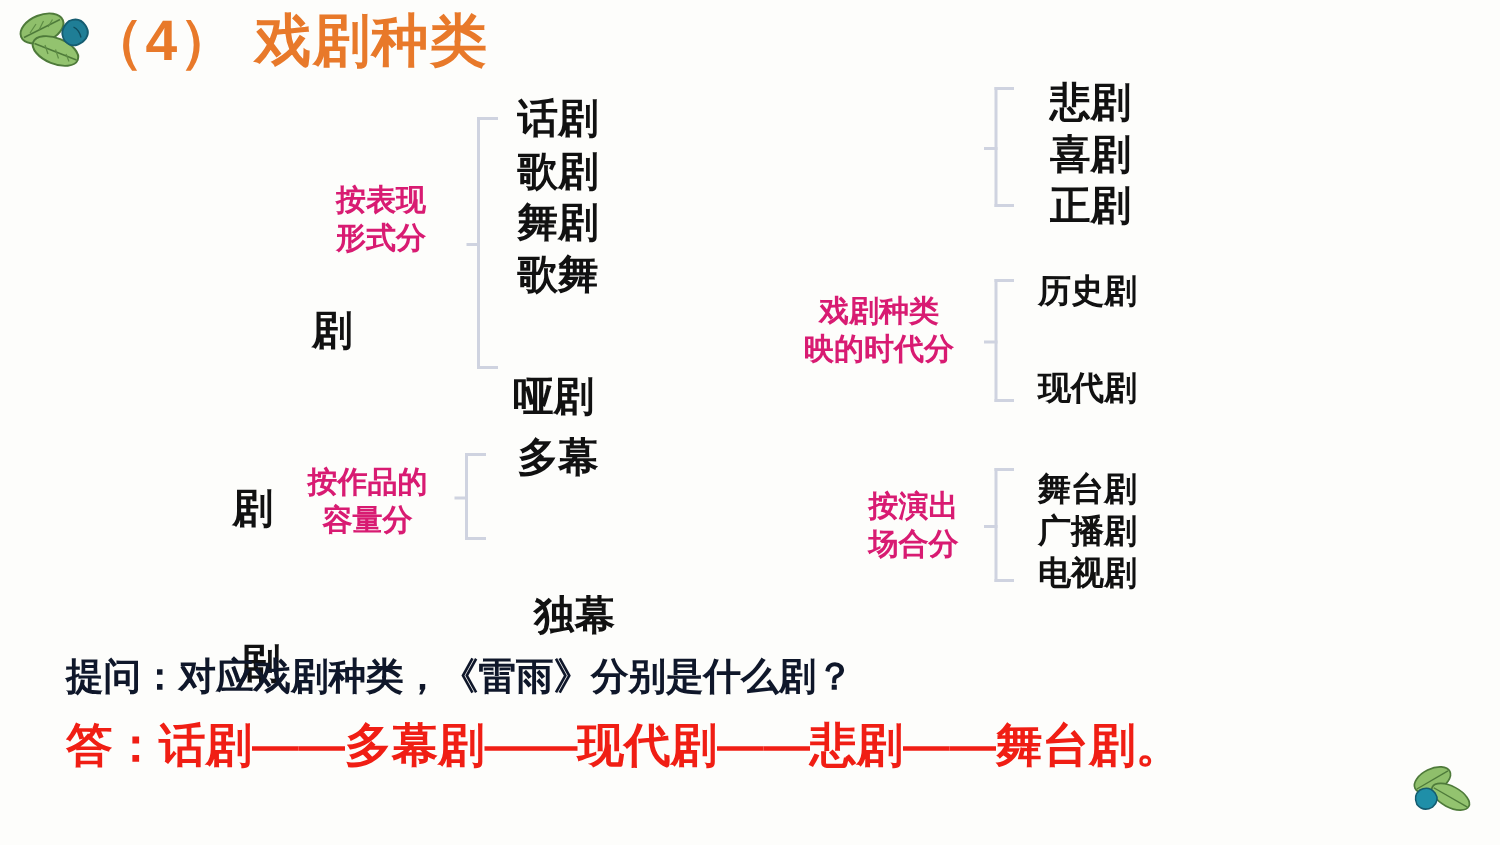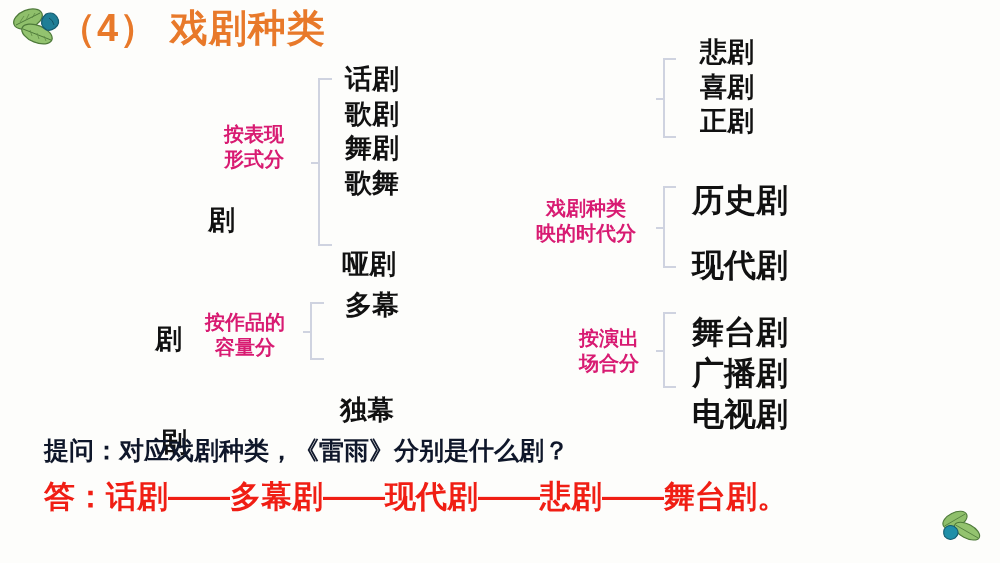--- a/index.html
+++ b/index.html
@@ -48,21 +48,21 @@
   }
 
   
   .item {
     color: #111111;
     font-weight: bold;
     font-size: 27px;
     line-height: 1.28;
     white-space: pre-line;
   }
-  .item-small { font-size: 32px; }
+  .item-small { font-size: 22px; }
 
   
   .wrap-char {
     color: #111111;
     font-weight: bold;
     font-size: 27px;
     line-height: 1.28;
   }
 
   
@@ -139,28 +139,28 @@
 
   <div class="abs wrap-char" style="left:155px; top:322px;">剧</div>
 
   <div class="abs cat-label" style="left:190px; top:310px; width:110px;">按作品的
 容量分</div>
 
   <div class="abs bracket" style="left:310px; top:302px; width:14px; height:58px;"></div>
 
   <div class="abs item" style="left:345px; top:288px;">多幕</div>
 
-  <div class="abs item" style="left:340px; top:393px;">独幕</div>
+  <div class="abs item" style="left:356px; top:393px;">独幕</div>
 
   <div class="abs wrap-char" style="left:160px; top:425px;">剧</div>
 
 
   <div class="abs bracket" style="left:663px; top:58px; width:13px; height:80px;"></div>
 
-  <div class="abs item" style="left:700px; top:35px;">悲剧
+  <div class="abs item" style="left:700px; top:51px;">悲剧
 喜剧
 正剧</div>
 
   <div class="abs cat-label" style="left:512px; top:196px; width:148px;">戏剧种类
 映的时代分</div>
 
   <div class="abs bracket" style="left:663px; top:186px; width:13px; height:82px;"></div>
 
   <div class="abs item item-small" style="left:692px; top:180px;">历史剧</div>
 

